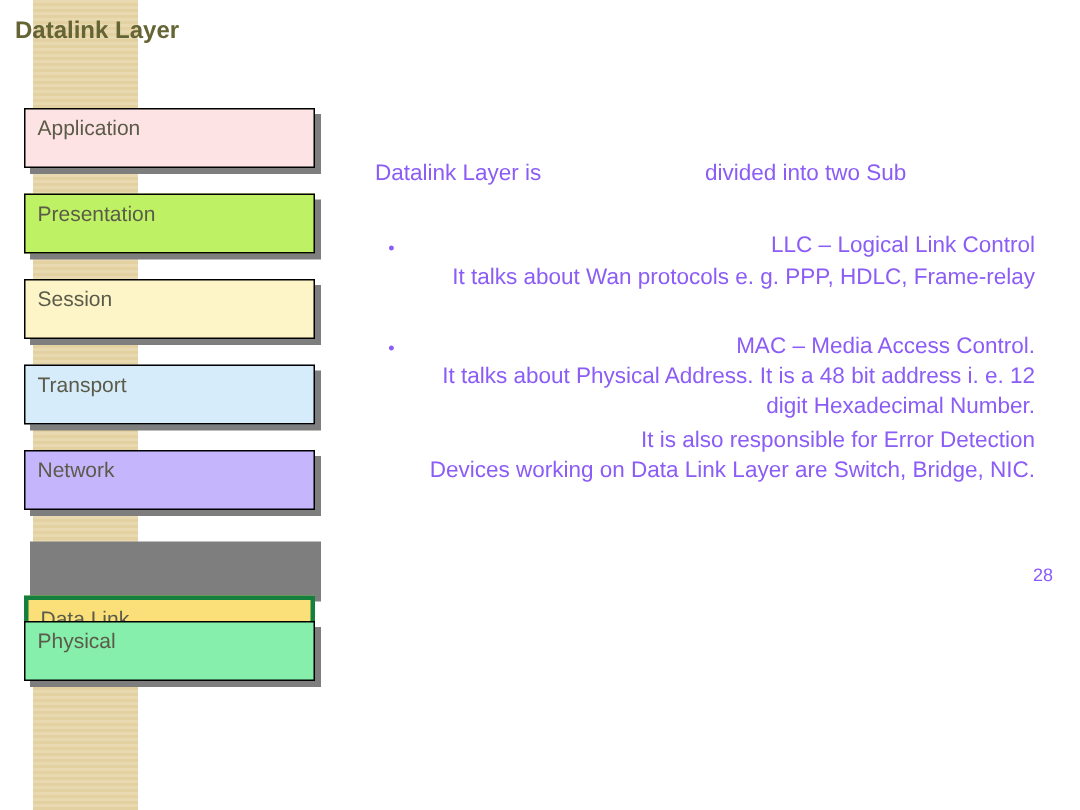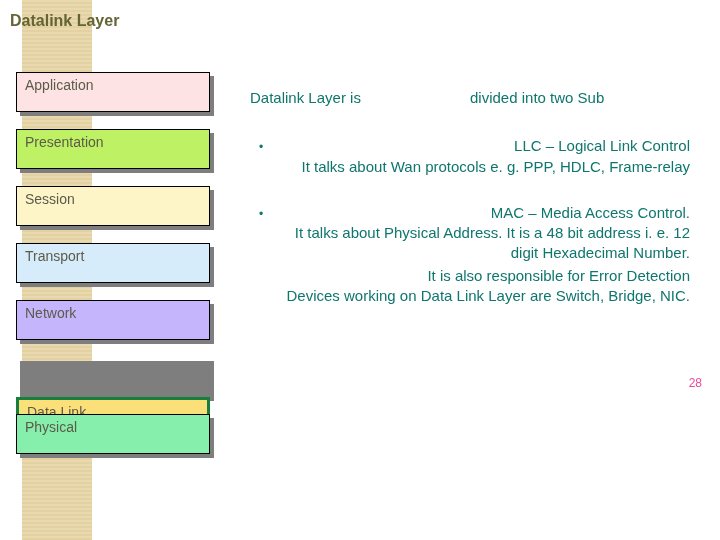--- a/index.html
+++ b/index.html
@@ -24,37 +24,37 @@
     position: absolute; left: 4px; top: 4px; width: 194px; height: 40px;
     background: #7e7e7e;
   }
   .layer-box {
     position: absolute; left: 0; top: 0; width: 194px; height: 40px;
     border: 1.5px solid #000; padding: 4px 8px;
     font-size: 14px; color: #5b5b4a; display: flex; align-items: flex-start;
   }
   .layer-box.hilite { border: 3px solid #15803d; margin-top: 40px; }
   .content {
-    position: absolute; left: 250px; top: 88px; width: 440px;
-    font-size: 15px; color: #0f766e; line-height: 1.35;
+    position: absolute; left: 250px; top: 106px; width: 440px;
+    font-size: 15px; color: #8b5cf6; line-height: 1.35;
     z-index: 2;
   }
   .intro-row { display: flex; }
   .intro-left { width: 220px; }
   .intro-right { flex: 1; }
   .bullets { margin-top: 28px; }
   .bullet { display: flex; margin-bottom: 26px; }
   .bmark { width: 22px; text-align: center; font-size: 12px; padding-top: 3px; }
   .btext { flex: 1; text-align: right; }
   .btext .head { }
   .btext .line { padding-left: 0; }
   .btext .skip { margin-top: 2px; margin-left: -14px; }
   .pagen {
     position: absolute; right: 18px; bottom: 14px;
-    font-size: 12px; color: #ec4899;
+    font-size: 12px; color: #8b5cf6;
   }
 </style>
 </head>
 <body>
 
 <div class="slide">
   <div class="bg-stripe"></div>
 
   <div class="title">Datalink Layer</div>
 

